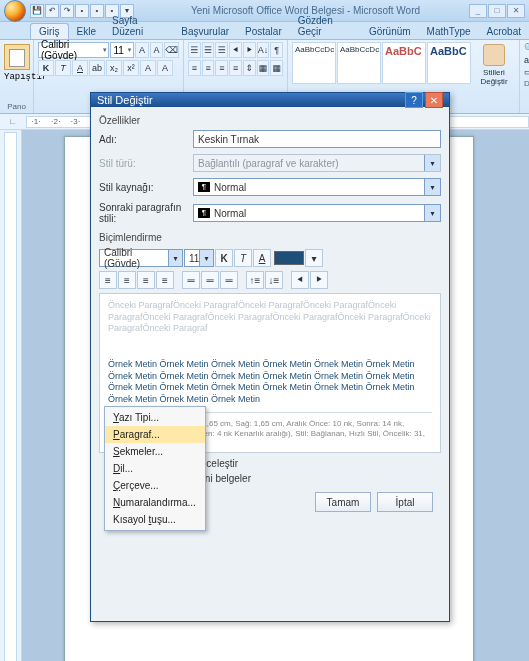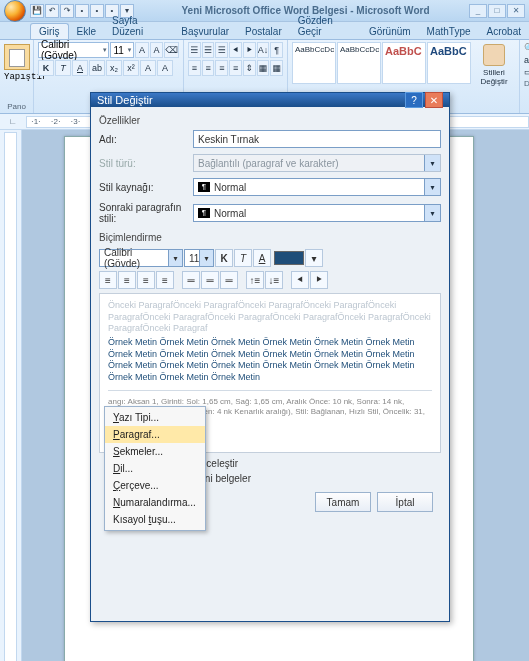--- a/index.html
+++ b/index.html
@@ -3,21 +3,21 @@
 <meta charset="utf-8">
 <style>
   * { box-sizing: border-box; margin: 0; padding: 0; font-family: "Segoe UI", Tahoma, sans-serif; }
   body { width: 529px; height: 661px; background: #c9dff0; overflow: hidden; position: relative; }
 
   
   .titlebar { height: 22px; background: linear-gradient(#cfe4f7,#b9d6f1); display: flex; align-items: center; font-size: 10px; color: #4a6c8c; padding: 0 4px; border-bottom: 1px solid #a7c4e2; }
   .office-btn { width: 22px; height: 22px; border-radius: 50%; background: radial-gradient(circle at 30% 30%,#ffe9b3 0%,#f9b233 40%,#e25a00 70%,#1a4e8a 100%); border: 1px solid #5b87b4; margin-right: 4px; flex-shrink: 0; }
   .qat { display: flex; gap: 1px; margin-right: 8px; }
   .qat .qat-ico { width: 14px; height: 14px; background: #eaf2fb; border: 1px solid #9bbce0; font-size: 8px; display: flex; align-items: center; justify-content: center; color: #345; }
-  .title-text { flex: 1; text-align: center; font-weight: bold; }
+  .title-text { flex: 1; text-align: center; }
   .wincontrols { display: flex; gap: 1px; }
   .wincontrols span { width: 18px; height: 14px; background: #e3effb; border: 1px solid #9bbce0; font-size: 8px; display: flex; align-items: center; justify-content: center; }
 
   
   .tabs { height: 18px; background: #cfe4f7; display: flex; align-items: flex-end; padding-left: 30px; font-size: 10px; border-bottom: 1px solid #9bbce0; }
   .tab { padding: 2px 8px; color: #1f4e79; cursor: pointer; }
   .tab.active { background: #e8f1fb; border: 1px solid #9bbce0; border-bottom: none; border-radius: 3px 3px 0 0; }
 
   
   .ribbon { height: 74px; background: linear-gradient(#e9f3fd,#d4e7f9); display: flex; border-bottom: 1px solid #9bbce0; overflow: hidden; }
@@ -77,21 +77,21 @@
   .tb2-btn { width:18px; height:18px; border:1px solid #b6c9df; background:#f4f9ff; font-size:10px; display:flex; align-items:center; justify-content:center;}
   .tb2-btn.bold { font-weight:bold;}
   .tb2-btn.italic { font-style:italic;}
   .tb2-btn.under { text-decoration:underline;}
   .color-well { width:30px; height:14px; background:#1f4e79; border:1px solid #666; margin-left:2px;}
 
   .align-row { display:flex; gap:1px; margin-bottom:4px; align-items:center;}
   .align-row .sep { width:6px;}
 
   .preview { border:1px solid #c4cfdc; background:#fff; padding:6px 8px; flex:0 0 160px; overflow:hidden; font-size:9px; line-height:1.3;}
-  .preview .ghost { color:#bcc6d0; margin-bottom:2px;}
+  .preview .ghost { color:#bcc6d0; margin-bottom:24px;}
   .preview .sample { color:#1f4e79;}
   .preview hr { border:none; border-top:1px solid #d2dbe5; margin:6px 0;}
   .preview .desc { color:#888; font-size:8px; margin-top:6px;}
 
   .chk-row { display:flex; align-items:center; gap:4px; margin:4px 0 2px 18px; font-size:10px;}
   .chk { width:12px; height:12px; border:1px solid #7a9ec7; background:#fff; font-size:9px; display:flex; align-items:center; justify-content:center; color:#1a4e8a;}
 
   .radio-row { display:flex; align-items:center; gap:4px; margin:2px 0 2px 18px; font-size:10px;}
   .radio { width:11px; height:11px; border:1px solid #7a9ec7; border-radius:50%; background:#fff; position:relative;}
 

